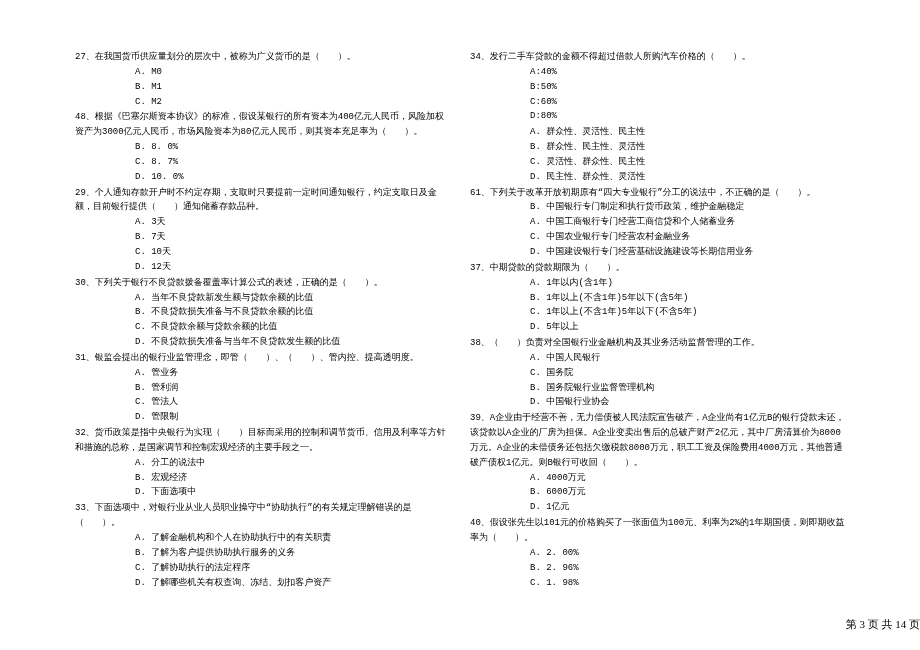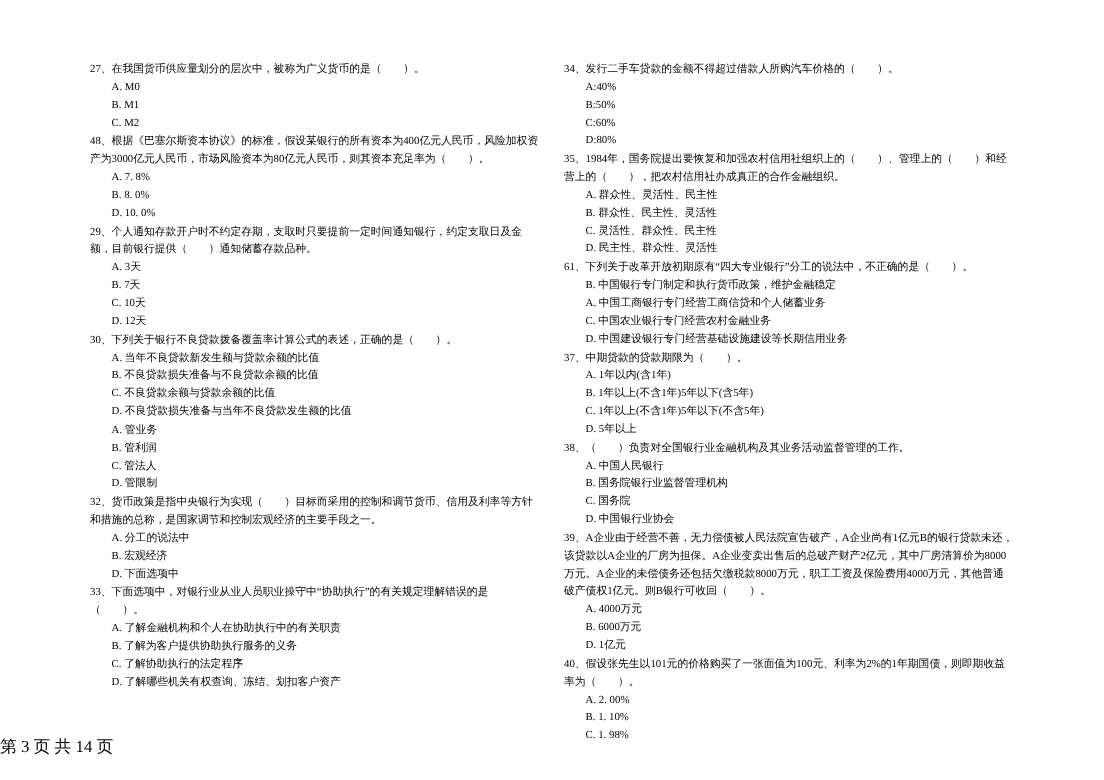--- a/index.html
+++ b/index.html
@@ -9,66 +9,68 @@
       background: #fff;
       font-family: "SimSun", "宋体", serif;
       font-size: 9px;
       color: #000;
       padding: 50px 75px 30px 75px;
       position: relative;
     }
     .columns {
       display: flex;
       gap: 20px;
+      font-family: Liberation Mono, monospace;
     }
     .col {
       flex: 1;
       line-height: 1.65;
     }
     .question {
       margin-bottom: 1px;
     }
     .q-text {
       text-indent: 0;
     }
     .options {
       padding-left: 2em;
     }
     .opt {
       display: block;
+      margin-left: 42px;
     }
     .footer {
       position: absolute;
       bottom: 18px;
       left: 0;
       right: 0;
-      text-align: left;
-      font-size: 14px;
+      text-align: right;
+      font-size: 11px;
     }
   </style>
 </head>
 <body>
 
 <div class="columns">
   <div class="col">
 
     <div class="question">
       <span class="q-text">27、在我国货币供应量划分的层次中，被称为广义货币的是（　　）。</span>
       <div class="options">
         <span class="opt">A. M0</span>
         <span class="opt">B. M1</span>
         <span class="opt">C. M2</span>
       </div>
     </div>
 
     <div class="question">
       <span class="q-text">48、根据《巴塞尔斯资本协议》的标准，假设某银行的所有资本为400亿元人民币，风险加权资产为3000亿元人民币，市场风险资本为80亿元人民币，则其资本充足率为（　　）。</span>
       <div class="options">
-        <span class="opt">A. 7. 8%</span>
         <span class="opt">B. 8. 0%</span>
+        <span class="opt">C. 8. 7%</span>
         <span class="opt">D. 10. 0%</span>
       </div>
     </div>
 
     <div class="question">
       <span class="q-text">29、个人通知存款开户时不约定存期，支取时只要提前一定时间通知银行，约定支取日及金额，目前银行提供（　　）通知储蓄存款品种。</span>
       <div class="options">
         <span class="opt">A. 3天</span>
         <span class="opt">B. 7天</span>
         <span class="opt">C. 10天</span>
@@ -80,20 +82,21 @@
       <span class="q-text">30、下列关于银行不良贷款拨备覆盖率计算公式的表述，正确的是（　　）。</span>
       <div class="options">
         <span class="opt">A. 当年不良贷款新发生额与贷款余额的比值</span>
         <span class="opt">B. 不良贷款损失准备与不良贷款余额的比值</span>
         <span class="opt">C. 不良贷款余额与贷款余额的比值</span>
         <span class="opt">D. 不良贷款损失准备与当年不良贷款发生额的比值</span>
       </div>
     </div>
 
     <div class="question">
+      <span class="q-text">31、银监会提出的银行业监管理念，即管（　　）、（　　）、管内控、提高透明度。</span>
       <div class="options">
         <span class="opt">A. 管业务</span>
         <span class="opt">B. 管利润</span>
         <span class="opt">C. 管法人</span>
         <span class="opt">D. 管限制</span>
       </div>
     </div>
 
     <div class="question">
       <span class="q-text">32、货币政策是指中央银行为实现（　　）目标而采用的控制和调节货币、信用及利率等方针和措施的总称，是国家调节和控制宏观经济的主要手段之一。</span>
@@ -122,21 +125,20 @@
       <span class="q-text">34、发行二手车贷款的金额不得超过借款人所购汽车价格的（　　）。</span>
       <div class="options">
         <span class="opt">A:40%</span>
         <span class="opt">B:50%</span>
         <span class="opt">C:60%</span>
         <span class="opt">D:80%</span>
       </div>
     </div>
 
     <div class="question">
-      <span class="q-text">35、1984年，国务院提出要恢复和加强农村信用社组织上的（　　）、管理上的（　　）和经营上的（　　），把农村信用社办成真正的合作金融组织。</span>
       <div class="options">
         <span class="opt">A. 群众性、灵活性、民主性</span>
         <span class="opt">B. 群众性、民主性、灵活性</span>
         <span class="opt">C. 灵活性、群众性、民主性</span>
         <span class="opt">D. 民主性、群众性、灵活性</span>
       </div>
     </div>
 
     <div class="question">
       <span class="q-text">61、下列关于改革开放初期原有“四大专业银行”分工的说法中，不正确的是（　　）。</span>
@@ -155,40 +157,40 @@
         <span class="opt">B. 1年以上(不含1年)5年以下(含5年)</span>
         <span class="opt">C. 1年以上(不含1年)5年以下(不含5年)</span>
         <span class="opt">D. 5年以上</span>
       </div>
     </div>
 
     <div class="question">
       <span class="q-text">38、（　　）负责对全国银行业金融机构及其业务活动监督管理的工作。</span>
       <div class="options">
         <span class="opt">A. 中国人民银行</span>
+        <span class="opt">C. 国务院</span>
         <span class="opt">B. 国务院银行业监督管理机构</span>
-        <span class="opt">C. 国务院</span>
         <span class="opt">D. 中国银行业协会</span>
       </div>
     </div>
 
     <div class="question">
       <span class="q-text">39、A企业由于经营不善，无力偿债被人民法院宣告破产，A企业尚有1亿元B的银行贷款未还，该贷款以A企业的厂房为担保。A企业变卖出售后的总破产财产2亿元，其中厂房清算价为8000万元。A企业的未偿债务还包括欠缴税款8000万元，职工工资及保险费用4000万元，其他普通破产债权1亿元。则B银行可收回（　　）。</span>
       <div class="options">
         <span class="opt">A. 4000万元</span>
         <span class="opt">B. 6000万元</span>
         <span class="opt">D. 1亿元</span>
       </div>
     </div>
 
     <div class="question">
       <span class="q-text">40、假设张先生以101元的价格购买了一张面值为100元、利率为2%的1年期国债，则即期收益率为（　　）。</span>
       <div class="options">
         <span class="opt">A. 2. 00%</span>
-        <span class="opt">B. 1. 10%</span>
+        <span class="opt">B. 2. 96%</span>
         <span class="opt">C. 1. 98%</span>
       </div>
     </div>
 
   </div>
 </div>
 
 <div class="footer">第 3 页 共 14 页</div>
 
 </body></html>

